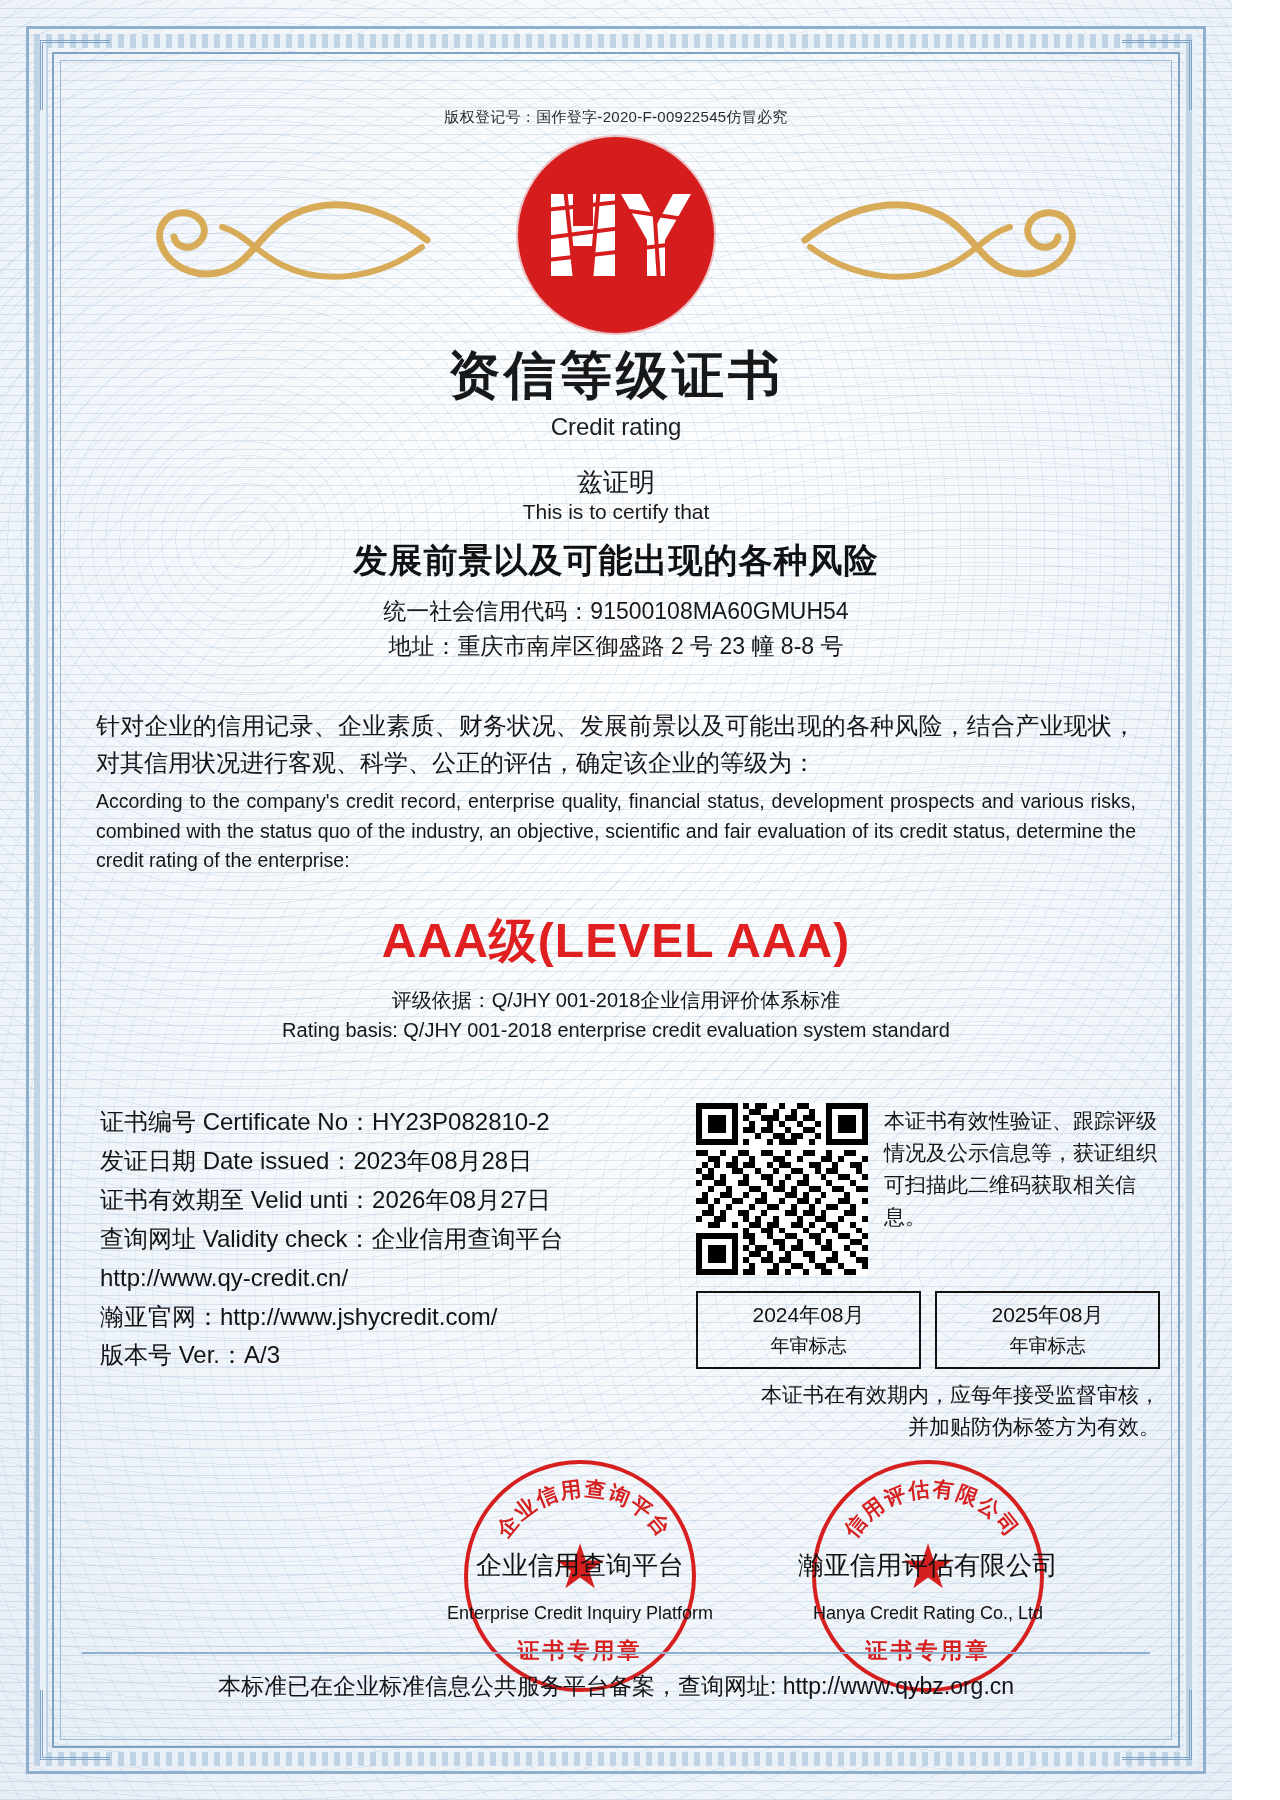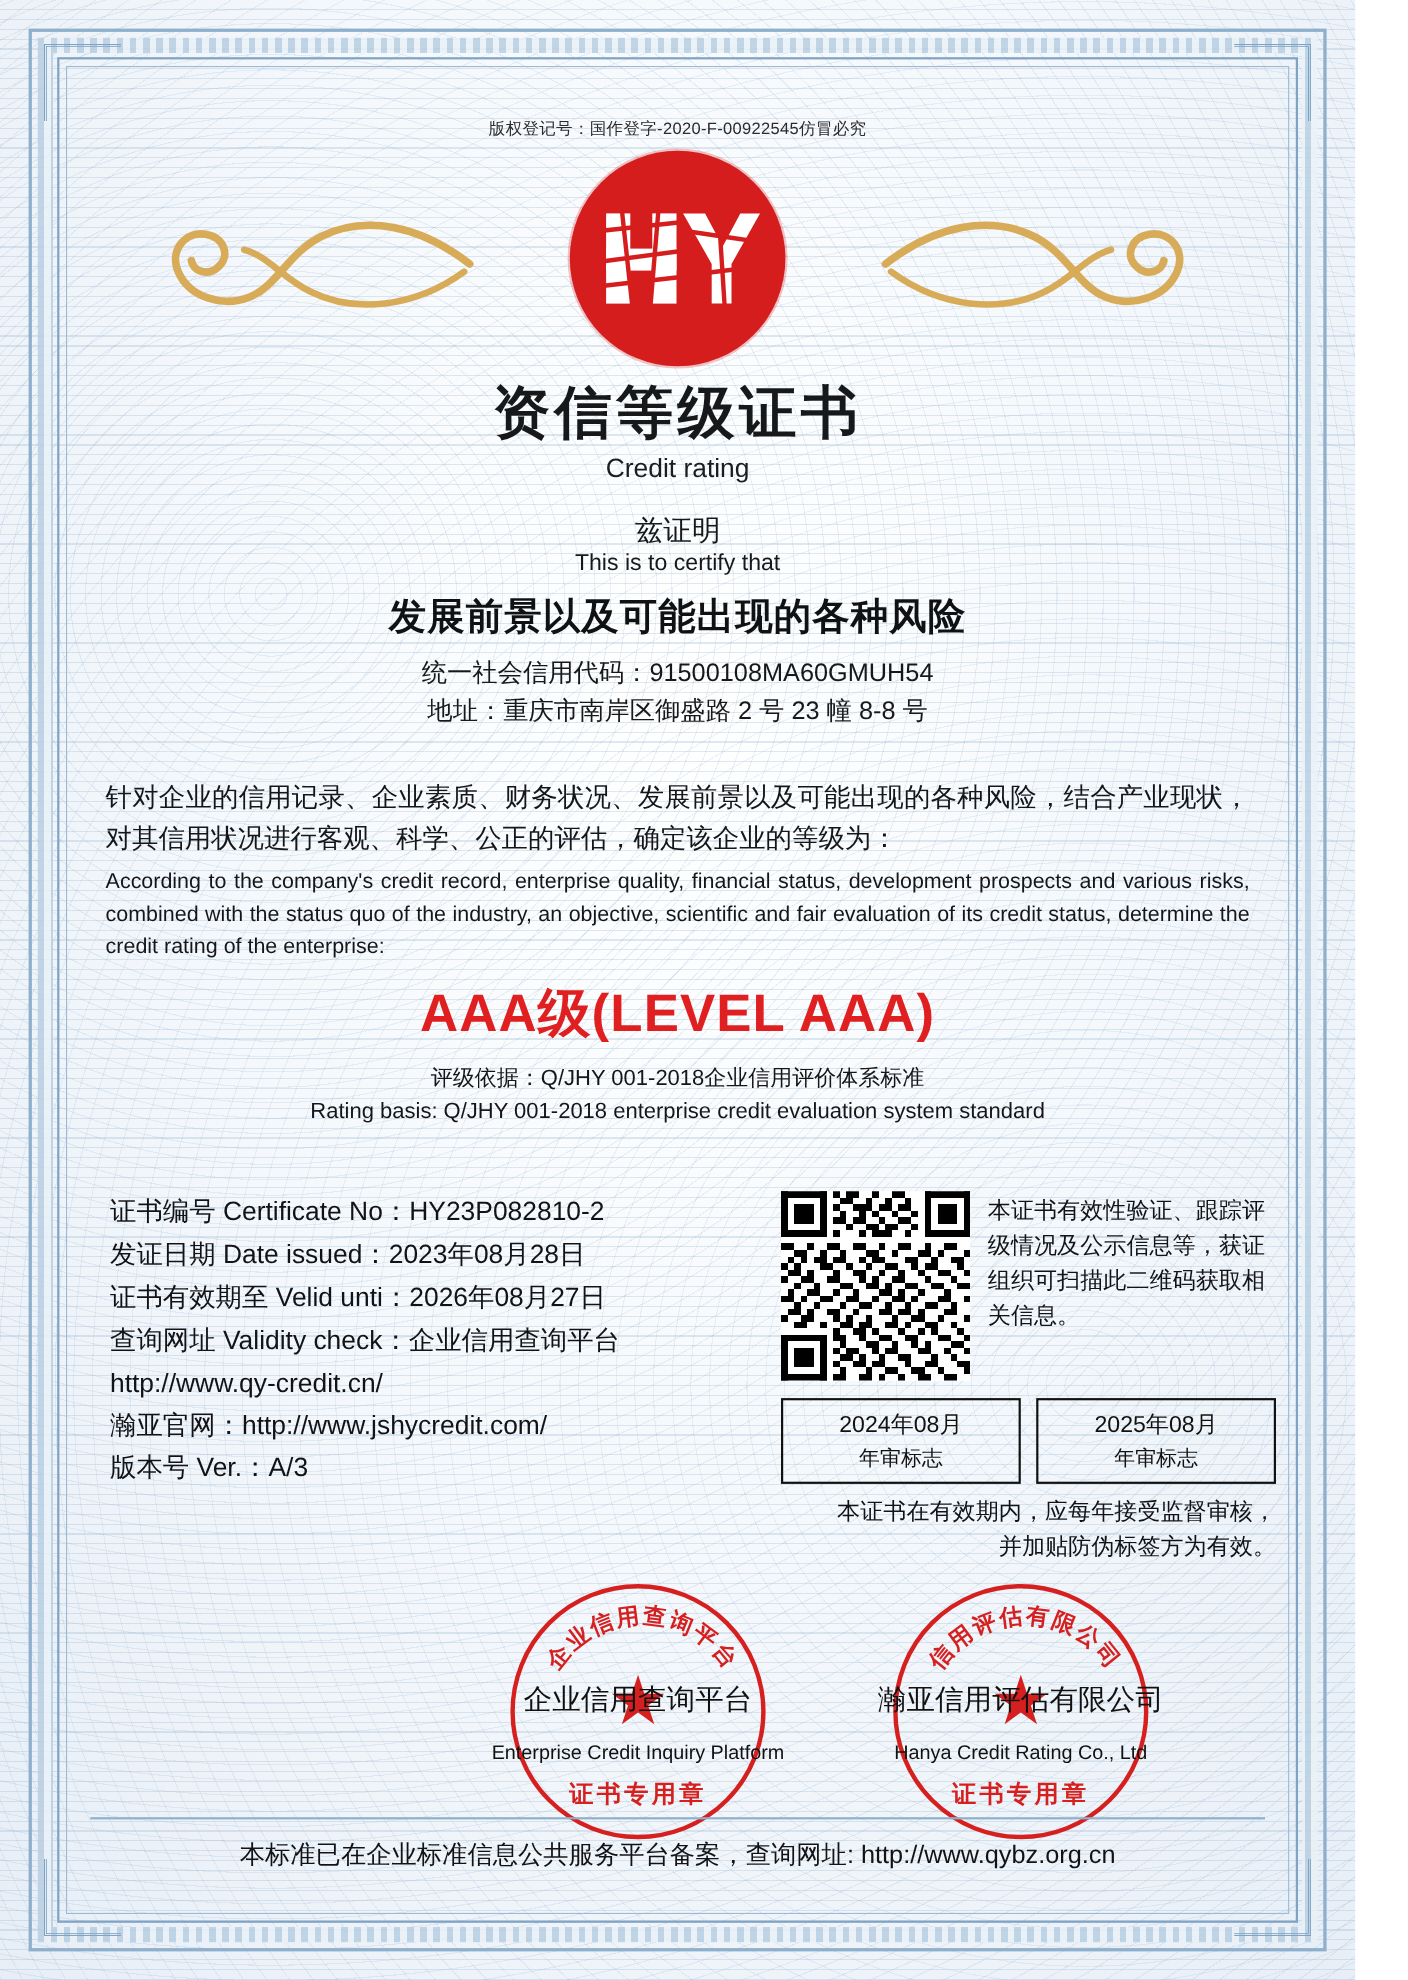--- a/index.html
+++ b/index.html
@@ -140,32 +140,32 @@
   .body-en {
     font-size: 19.5px; color: #15161a; line-height: 1.5; margin-top: 6px;
     text-align: justify;
   }
 
   .level {
     text-align: center;
     font-size: 48px;
     font-weight: bold;
     color: #e02020;
-    margin: 14px 0 12px;
+    margin: 34px 0 12px;
     letter-spacing: 1px;
   }
   .basis-cn, .basis-en {
     text-align: center; font-size: 20px; color: #15161a; line-height: 1.5;
   }
 
   
   .lower {
     display: flex;
     margin-top: 58px;
-    gap: 18px;
+    gap: 4px;
   }
   .info { width: 620px; padding-left: 28px; }
   .info-line {
     font-size: 24px; color: #121316; line-height: 1.62; white-space: nowrap;
   }
 
   .qr-col { flex: 1; display: flex; flex-direction: column; }
   .qr-row { display: flex; gap: 16px; }
   .qr {
     width: 172px; height: 172px;

